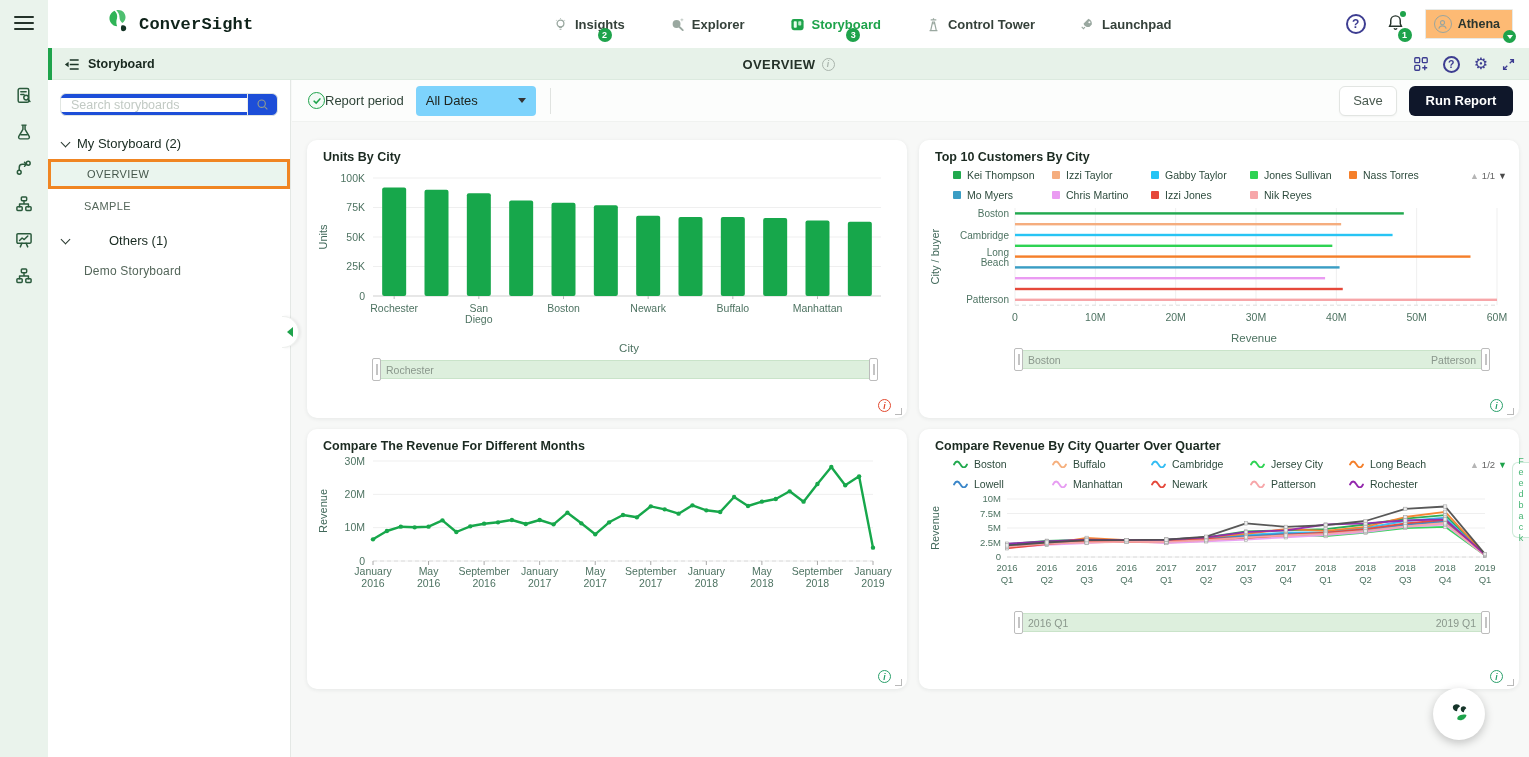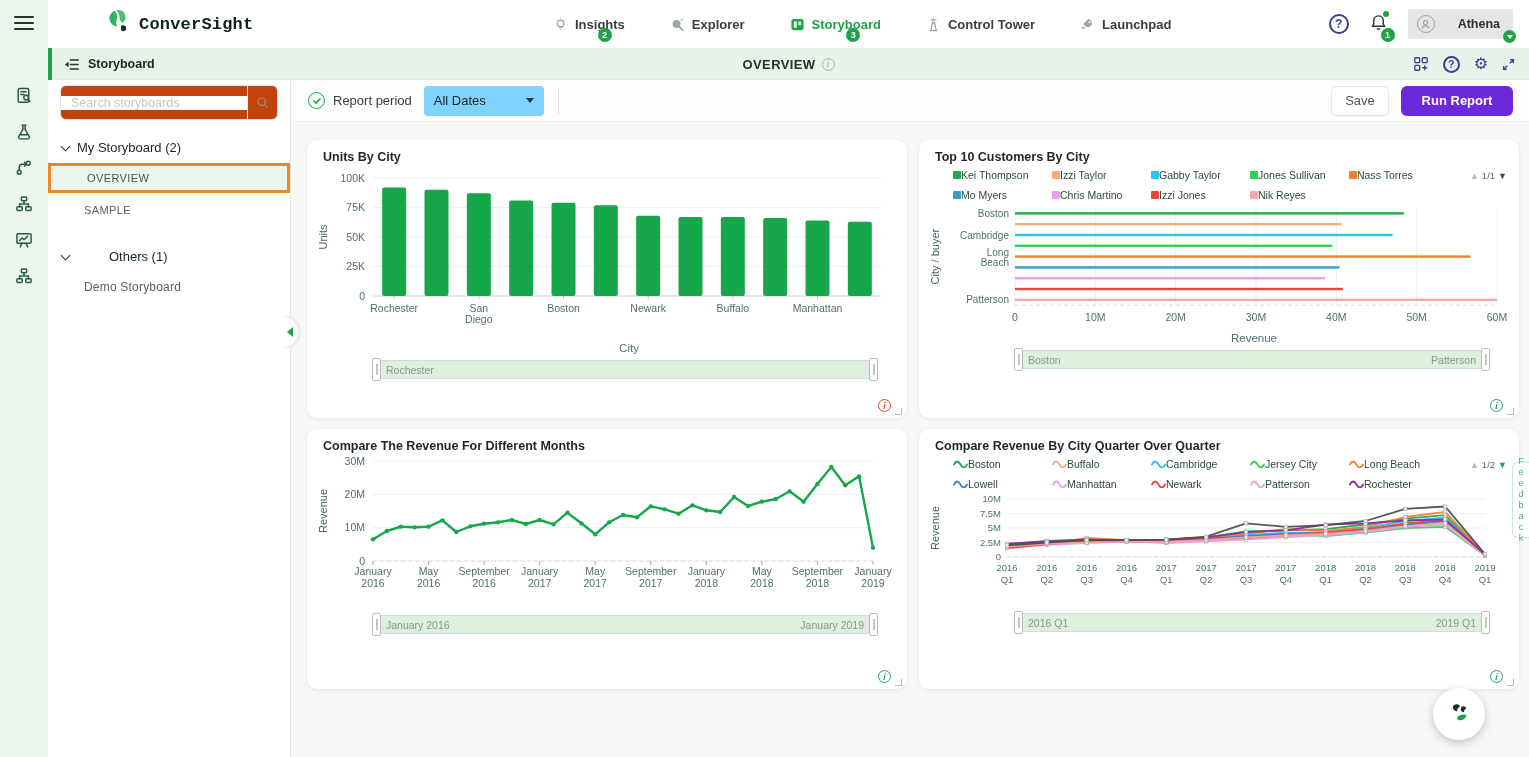--- a/index.html
+++ b/index.html
@@ -26,22 +26,22 @@
   .nav-item.active .nav-label{color:#1ea34b;}
   .nav-icon{display:flex;align-items:center;}
   .nav-badge{position:absolute;bottom:-10px;left:62%;min-width:14px;height:14px;border-radius:8px;background:#1ea34b;
     color:#fff;font-size:9px;font-weight:700;display:flex;align-items:center;justify-content:center;padding:0 3px;}
   .top-right{position:absolute;right:16px;top:0;height:48px;display:flex;align-items:center;gap:20px;}
   .help-circle{width:20px;height:20px;border:2px solid #3d3d91;border-radius:50%;color:#3d3d91;
     font-size:12px;font-weight:700;display:flex;align-items:center;justify-content:center;cursor:pointer;}
   .bell{position:relative;cursor:pointer;}
   .bell .dot{position:absolute;top:-2px;right:-1px;width:6px;height:6px;border-radius:50%;background:#1ea34b;}
   .bell .nav-badge{left:auto;right:-7px;bottom:-6px;}
-  .userchip{position:relative;display:flex;align-items:center;gap:23px;border:1px solid #e7eae7;border-radius:1px;
-    padding:5px 12px 5px 8px;cursor:pointer;background:#e5e5e5;}
+  .userchip{position:relative;display:flex;align-items:center;gap:6px;border:1px solid #e7eae7;border-radius:1px;
+    padding:5px 12px 5px 8px;cursor:pointer;background:#fdba74;}
   .userchip .uname{font-size:12.5px;font-weight:700;color:#2c362f;}
   .avatar{width:18px;height:18px;border-radius:50%;border:1.4px solid #9aa59e;display:flex;align-items:center;justify-content:center;}
   .chip-caret{position:absolute;right:-4px;bottom:-5px;width:13px;height:13px;border-radius:50%;background:#1ea34b;
     display:flex;align-items:center;justify-content:center;}
   .chip-caret:after{content:"";border-left:3.5px solid transparent;border-right:3.5px solid transparent;border-top:4.5px solid #fff;}
 
   
   .subheader{position:absolute;left:48px;top:48px;width:1481px;height:32px;background:#e7f2e9;border-bottom:1px solid #dceadf;}
   .subheader .accent{position:absolute;left:0;top:0;width:4px;height:32px;background:#1ea34b;}
   .sub-left{position:absolute;left:16px;top:0;height:32px;display:flex;align-items:center;gap:8px;cursor:pointer;}
@@ -49,59 +49,59 @@
   .sub-center{position:absolute;left:0;right:0;top:0;height:32px;display:flex;align-items:center;justify-content:center;gap:6px;}
   .sub-center .title{font-size:13px;font-weight:700;color:#253229;letter-spacing:.4px;}
   .info-gray{width:13px;height:13px;border:1.3px solid #a9b4ac;border-radius:50%;color:#a9b4ac;font-size:8.5px;
     display:flex;align-items:center;justify-content:center;font-style:italic;font-weight:700;}
   .sub-right{position:absolute;right:14px;top:0;height:32px;display:flex;align-items:center;gap:14px;}
   .sub-right .ic{cursor:pointer;display:flex;align-items:center;color:#3d3d91;}
   .gear-glyph{font-size:16px;line-height:1;color:#3d3d91;}
 
   
   .sidebar{position:absolute;left:48px;top:80px;width:243px;height:677px;background:#fff;border-right:1px solid #e4e8e5;}
-  .searchbox{margin:5px 12px 4px 12px;height:35px;border:1px solid #e1e6e2;border-radius:6px;display:flex;align-items:center;overflow:hidden;background:#c2410c;}
+  .searchbox{margin:13px 12px 4px 12px;height:23px;border:1px solid #e1e6e2;border-radius:6px;display:flex;align-items:center;overflow:hidden;background:#1d4ed8;}
   .searchbox input{flex:1;border:0;outline:0;padding:0 10px;font-size:12.5px;color:#3c4a41;font-family:"Liberation Sans",sans-serif;}
   .searchbox input::placeholder{color:#c2cac4;}
   .search-btn{width:30px;height:100%;border-left:1px solid #eceeec;display:flex;align-items:center;justify-content:center;cursor:pointer;}
   .tree{margin-top:14px;}
   .tree-group{display:flex;align-items:center;gap:8px;padding:6px 0 6px 14px;cursor:pointer;}
   .tree-group .glabel{font-size:13px;font-weight:400;color:#182a20;}
   .chev{width:7px;height:7px;border-left:1.6px solid #2a3a30;border-bottom:1.6px solid #2a3a30;transform:rotate(-45deg);margin-top:-3px;}
   .tree-item{height:30px;display:flex;align-items:center;padding-left:36px;font-size:11px;letter-spacing:.4px;color:#54665a;cursor:pointer;margin:2px 0;}
   .tree-item.selected{background:#eaf5ee;border:3px solid #f08522;color:#44564a;}
   .tree-item.demo{font-size:12px;letter-spacing:.2px;}
   .collapse-tab{position:absolute;left:282px;top:316px;width:17px;height:32px;background:#fff;border:1px solid #eef0ee;border-left:none;
     border-radius:0 16px 16px 0;box-shadow:2px 0 3px rgba(0,0,0,.06);display:flex;align-items:center;justify-content:center;cursor:pointer;}
   .collapse-tab:after{content:"";border-top:5px solid transparent;border-bottom:5px solid transparent;border-right:6px solid #1ea34b;}
 
   
   .content{position:absolute;left:292px;top:80px;width:1237px;height:677px;}
   .toolbar{height:42px;background:#fcfdfc;border-bottom:1px solid #f0f2f0;display:flex;align-items:center;padding:0 16px;}
   .check-circle{width:17px;height:17px;border:1.5px solid #1ea34b;border-radius:50%;display:flex;align-items:center;justify-content:center;cursor:pointer;background:#f2faf5;}
-  .rp-label{font-size:13px;color:#2f4438;margin:0 12px 0 8px;}
+  .rp-label{font-size:13px;color:#2f4438;margin:0 12px 0 0;}
   .dropdown{display:flex;align-items:center;justify-content:space-between;width:120px;height:30px;background:#7dd3fc;border-radius:4px;
     padding:0 10px;cursor:pointer;}
   .dropdown .dval{font-size:13px;color:#20261f;}
   .dropdown .caret{border-left:4.5px solid transparent;border-right:4.5px solid transparent;border-top:5.5px solid #333;}
   .tb-divider{width:1px;height:26px;background:#e0e3e0;margin-left:14px;}
   .tb-spacer{flex:1;}
   .btn{height:30px;border-radius:6px;font-size:13px;font-weight:500;display:flex;align-items:center;justify-content:center;cursor:pointer;font-family:"Liberation Sans",sans-serif;}
   .btn.save{background:#fff;border:1px solid #e2e5e2;color:#4a5a50;width:58px;margin-right:12px;box-shadow:0 1px 2px rgba(0,0,0,.04);}
-  .btn.run{background:#6d28d9;border:none;color:#fff;width:112px;font-weight:600;}
+  .btn.run{background:#0f172a;border:none;color:#fff;width:104px;font-weight:600;}
 
   .grid{position:absolute;left:15px;top:60px;display:grid;grid-template-columns:600px 600px;grid-template-rows:278px 260px;column-gap:12px;row-gap:11px;}
   .card{background:#fff;border-radius:10px;box-shadow:0 1px 4px rgba(23,43,33,.08);position:relative;padding:10px 8px 8px 8px;}
   .card h3{margin:0 0 2px 8px;font-size:12.5px;font-weight:700;color:#1b2a21;}
   .xtitle{text-align:center;font-size:11.5px;color:#4e7362;}
   .xtitle.off1{padding-left:44px;}
   .xtitle.off2{padding-left:70px;}
 
   .legend{position:relative;margin:5px 0 3px 26px;padding-right:62px;display:flex;flex-wrap:wrap;row-gap:8px;}
-  .lg-item{width:99px;display:flex;align-items:center;font-size:10.5px;color:#2c4a3c;cursor:pointer;}
+  .lg-item{width:99px;display:flex;align-items:center;gap:6px;font-size:10.5px;color:#2c4a3c;cursor:pointer;}
   .lg-sq{width:8px;height:8px;border-radius:1px;flex:none;}
   .lg-pager{position:absolute;right:4px;top:1px;display:flex;align-items:center;gap:3px;font-size:9.5px;color:#666;}
   .pg-up{color:#b5b5b5;font-size:9px;cursor:pointer;}
   .pg-down{font-size:9px;cursor:pointer;}
 
   .slider{position:relative;height:19px;background:#ddefdd;border:1px solid #c9e3c9;border-radius:3px;margin-top:6px;cursor:pointer;}
   .slider.m1{margin-left:58px;margin-right:22px;}
   .slider.m2{margin-left:88px;margin-right:22px;}
   .s-label{position:absolute;top:3px;font-size:10.5px;color:#8a978c;}
   .s-label.l{left:12px;} .s-label.r{right:12px;}
@@ -310,21 +310,21 @@
       <div class="tree-group">
         <span class="chev"></span>
         <span class="glabel">My Storyboard (2)</span>
       </div>
       <div class="tree-item selected">
         <span>OVERVIEW</span>
       </div>
       <div class="tree-item">
         <span>SAMPLE</span>
       </div>
-      <div class="tree-group" style="margin-top:18px;gap:40px;">
+      <div class="tree-group" style="margin-top:6px;gap:40px;">
         <span class="chev"></span>
         <span class="glabel">Others (1)</span>
       </div>
       <div class="tree-item demo">
         <span>Demo Storyboard</span>
       </div>
     </div>
   </aside>
   <div class="collapse-tab"></div>
 
@@ -563,26 +563,20 @@
               <text x="446.8888888888889" y="120" font-size="10.5" fill="#4e7362" text-anchor="middle">May</text>
               <text x="446.8888888888889" y="132" font-size="10.5" fill="#4e7362" text-anchor="middle">2018</text>
               <line x1="502.44444444444446" y1="106" x2="502.44444444444446" y2="110" stroke="#aaa" stroke-width="1"></line>
               <text x="502.44444444444446" y="120" font-size="10.5" fill="#4e7362" text-anchor="middle">September</text>
               <text x="502.44444444444446" y="132" font-size="10.5" fill="#4e7362" text-anchor="middle">2018</text>
               <line x1="558" y1="106" x2="558" y2="110" stroke="#aaa" stroke-width="1"></line>
               <text x="558" y="120" font-size="10.5" fill="#4e7362" text-anchor="middle">January</text>
               <text x="558" y="132" font-size="10.5" fill="#4e7362" text-anchor="middle">2019</text>
               <text x="12" y="56" font-size="11" fill="#41685a" text-anchor="middle" transform="rotate(-90 12 56)">Revenue</text>
             </svg></div>
-        <div class="slider m1">
-          <span class="handle l"></span>
-          <span class="s-label l">January 2016</span>
-          <span class="s-label r">January 2019</span>
-          <span class="handle r"></span>
-        </div>
         <span class="info" style="color:#2aa06b;">i</span>
         <span class="corner"></span>
       </div>
 
       <div class="card" style="height:260px;">
         <h3>Compare Revenue By City Quarter Over Quarter</h3>
         <div class="legend">
             <span class="lg-item">
               <span><svg width="15" height="9" viewBox="0 0 15 9">
                   <path d="M1 5.5q3-6 6.5 0t6.5 0" fill="none" stroke="#21a94e" stroke-width="1.8" stroke-linecap="round"></path>

